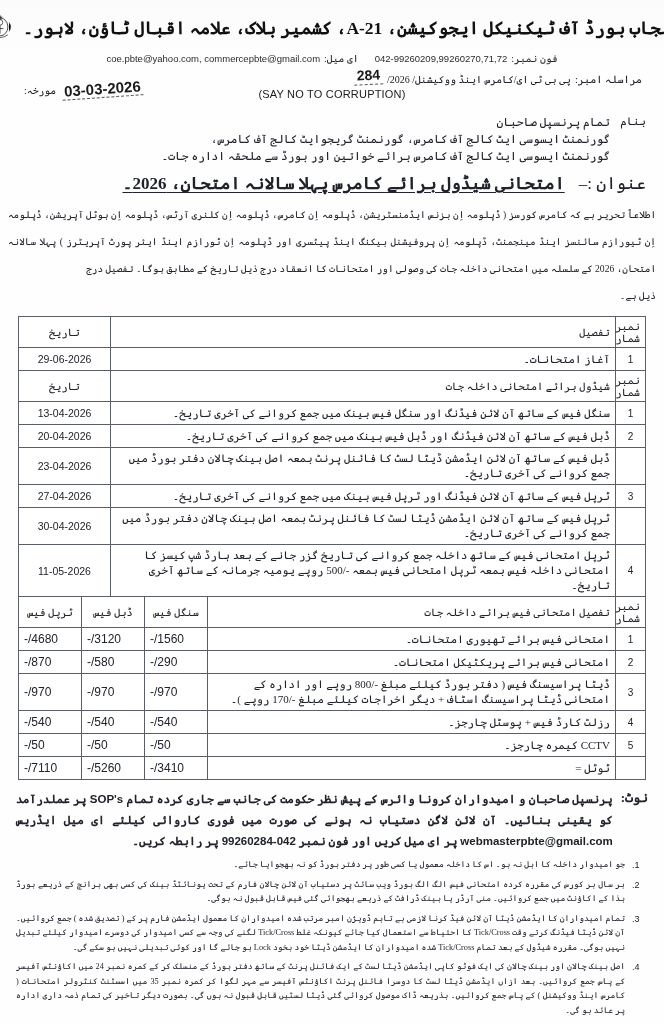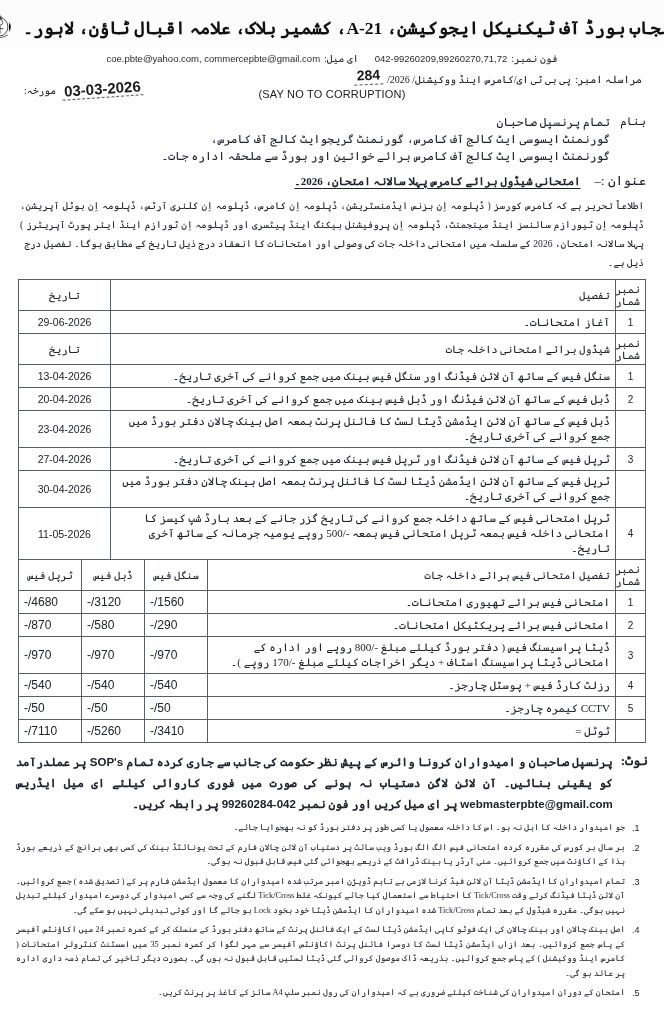--- a/index.html
+++ b/index.html
@@ -94,30 +94,30 @@
   }
   .addr-grid { display:flex; direction:rtl; gap:10px; }
   .addr-key { font-size:11px; padding-top:1px; flex:none; width:26px; }
   .addr-lines { flex:1; }
   .addr-line { font-size:11.5px; line-height:17px; }
 
   .subject {
     margin-top: 8px; padding: 0 18px 0 14px;
     direction:rtl; display:flex; gap:14px; align-items:baseline;
   }
-  .subj-key { font-size:13px; flex:none; }
+  .subj-key { font-size:17px; flex:none; }
   .subj-val {
-    font-size:11px; font-weight:700;
+    font-size:17px; font-weight:700;
     text-decoration: underline; text-underline-offset: 3px;
   }
 
   .intro {
-    margin-top: 7px; padding: 0 20px;
+    margin-top: 7px; padding: 0 8px;
     direction:rtl; text-align: justify; text-align-last: right;
-    font-size: 9.6px; line-height: 19px; color:#23262e;
+    font-size: 9.6px; line-height: 27px; color:#23262e;
   }
   .intro .tail { display:block; text-align:left; }
 
   
   .tbl-wrap { margin: 7px 18px 0 18px; }
   table.sched {
     width: 100%; border-collapse: collapse;
     direction: rtl; table-layout: fixed;
     background:#fff;
   }

